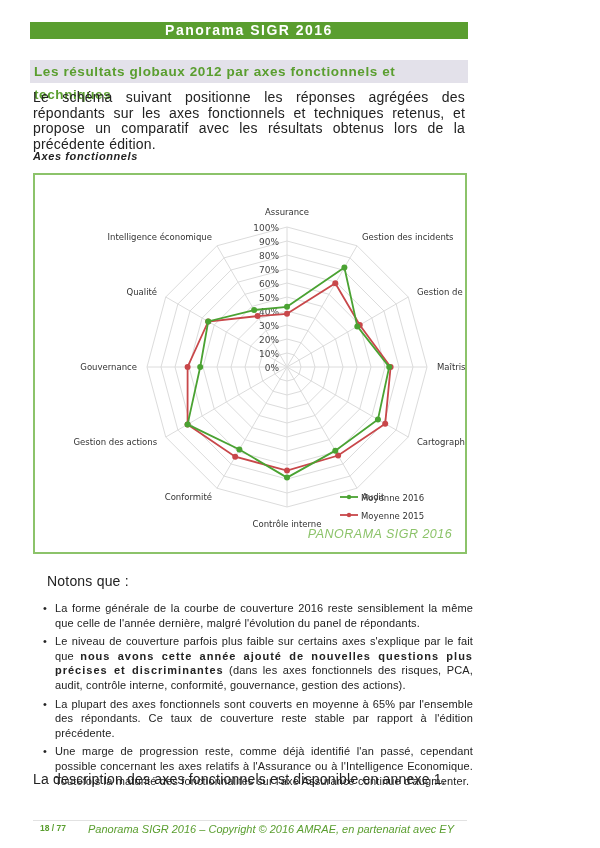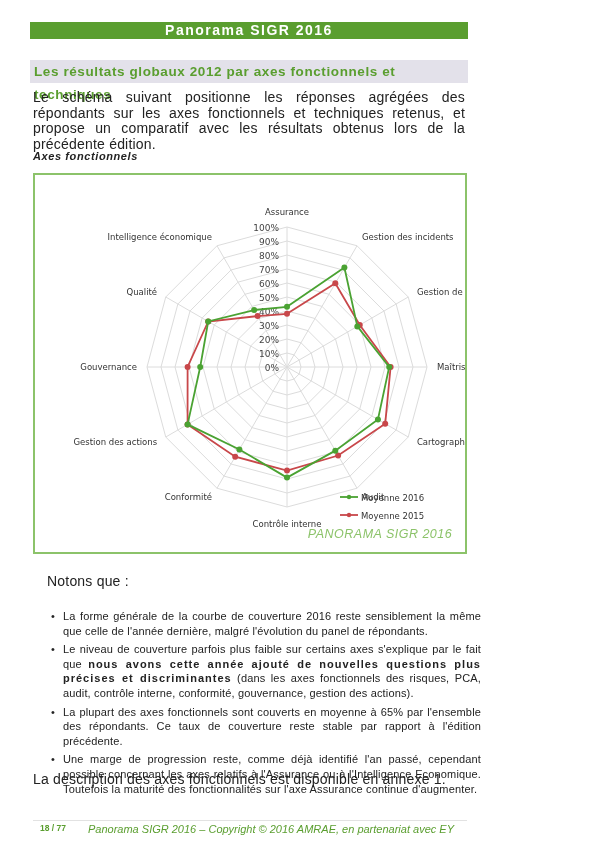--- a/index.html
+++ b/index.html
@@ -5,21 +5,21 @@
   html,body{margin:0;padding:0;background:#fff;}
   body{width:600px;height:848px;position:relative;font-family:"Liberation Sans",sans-serif;color:#222;overflow:hidden;}
   #banner{position:absolute;left:30px;top:22px;width:438px;height:17px;background:#5a9e2f;color:#fff;font-weight:bold;font-size:14px;letter-spacing:1.5px;text-align:center;line-height:17px;}
   #section-title{position:absolute;left:30px;top:60px;width:438px;height:23px;background:#e3e1ea;color:#5a9e2f;font-weight:bold;font-size:13.5px;letter-spacing:0.6px;line-height:23px;padding-left:4px;box-sizing:border-box;}
   .para{position:absolute;font-size:14px;line-height:15.5px;text-align:justify;letter-spacing:0.2px;}
   #intro{left:33px;top:90px;width:432px;}
   #subhead{position:absolute;left:33px;top:150px;font-size:11px;font-weight:bold;font-style:italic;letter-spacing:0.6px;}
   #chart-frame{position:absolute;left:33px;top:173px;width:434px;height:381px;border:2px solid #8cc36a;box-sizing:border-box;background:#fff;}
   #chart-svg{position:absolute;left:0;top:0;}
   #notes{left:47px;top:574px;width:432px;}
-  ul.bullets{position:absolute;left:33px;top:593px;width:432px;margin:16px;padding:0;list-style:none;}
+  ul.bullets{position:absolute;left:33px;top:593px;width:432px;margin:8px;padding:0;list-style:none;}
   ul.bullets li{position:relative;padding-left:14px;font-size:11px;line-height:14.6px;text-align:justify;margin-bottom:4px;letter-spacing:0.15px;}
   ul.bullets li::before{content:"•";position:absolute;left:2px;top:0;}
   ul.bullets b{letter-spacing:1px;}
   #closing{left:33px;top:772px;width:432px;}
   #footer-line{position:absolute;left:33px;top:820px;width:434px;height:1px;background:#e2e2e2;}
   #footer-page{position:absolute;left:40px;top:823px;font-size:8.5px;color:#5a9e2f;font-weight:bold;}
   #footer-copy{position:absolute;right:146px;top:823px;font-size:11px;font-style:italic;color:#5a9e2f;}
 </style>
 </head>
 <body>

